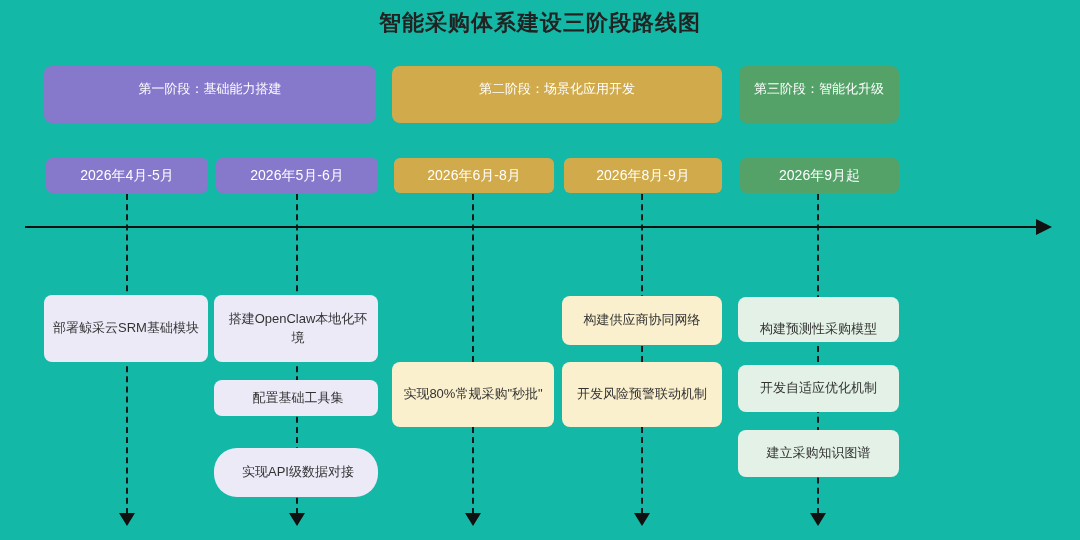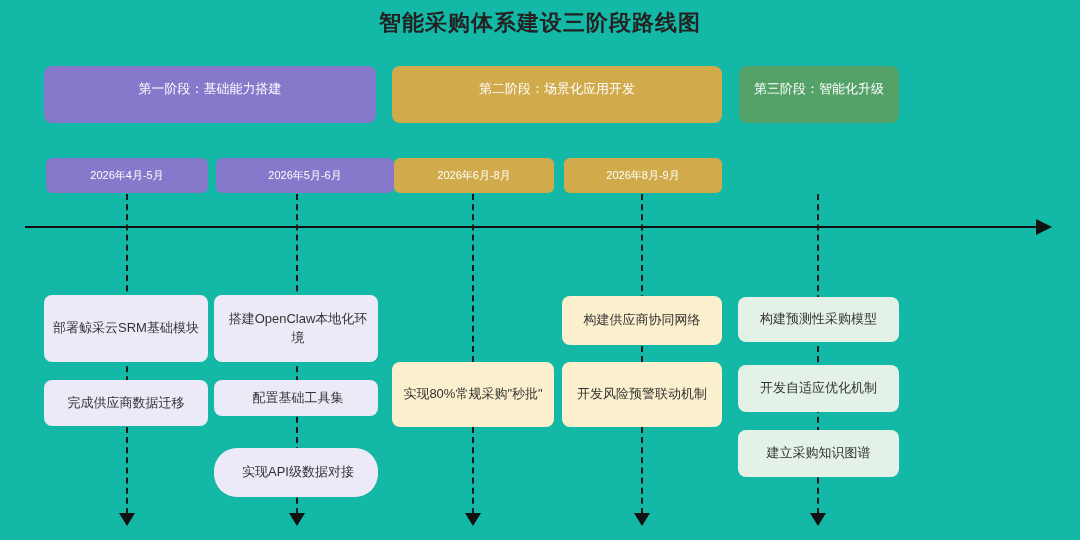--- a/index.html
+++ b/index.html
@@ -18,24 +18,24 @@
     position:absolute; top:66px; height:57px; border-radius:8px;
     display:flex; justify-content:center; align-items:flex-start;
     padding-top:14px; color:#ffffff; font-size:13px; z-index:2;
   }
   .phase-1 { left:44px;  width:332px; }
   .phase-2 { left:392px; width:330px; }
   .phase-3 { left:739px; width:160px; }
   .date-box {
     position:absolute; top:158px; height:35px; border-radius:6px;
     display:flex; justify-content:center; align-items:center;
-    color:#ffffff; font-size:11px; z-index:2;
+    color:#ffffff; font-size:14px; z-index:2;
   }
   .date-1 { left:46px;  width:162px; }
-  .date-2 { left:216px; width:178px;align-items:center; }
+  .date-2 { left:216px; width:162px;align-items:center; }
   .date-3 { left:394px; width:160px; }
   .date-4 { left:564px; width:158px; }
   .date-5 { left:740px; width:159px; }
   .timeline-line {
     position:absolute; top:226px; left:25px; width:1014px; height:2px;
     background:#111111; z-index:1;
   }
   .timeline-head {
     position:absolute; top:219px; left:1036px; width:0; height:0;
     border-top:8px solid transparent; border-bottom:8px solid transparent;
@@ -67,21 +67,21 @@
   .c5 { left:738px; width:161px; }
   .t1-1 { top:295px; height:67px; }
   .t1-2 { top:380px; height:46px; }
   .t2-1 { top:295px; height:67px; }
   .t2-2 { top:380px; height:36px; }
   .t2-3 { top:448px; height:49px;border-radius:23px; }
   .t3-1 { top:296px; height:49px; }
   .t3-2 { top:362px; height:65px; }
   .t4-1 { top:296px; height:49px; }
   .t4-2 { top:362px; height:65px; }
-  .t5-1 { top:297px; height:45px; }
+  .t5-1 { top:297px; height:45px;align-items:flex-end; }
   .t5-2 { top:365px; height:47px; }
   .t5-3 { top:430px; height:47px; }
 </style>
 </head>
 <body>
 
 <div class="canvas">
 
   <div class="title">智能采购体系建设三阶段路线图</div>
 
@@ -100,41 +100,41 @@
   </div>
   <div class="date-box date-2" style="background-color: rgb(134, 120, 203);">
     <span>2026年5月-6月</span>
   </div>
   <div class="date-box date-3" style="background-color: rgb(209, 171, 75);">
     <span>2026年6月-8月</span>
   </div>
   <div class="date-box date-4" style="background-color: rgb(209, 171, 75);">
     <span>2026年8月-9月</span>
   </div>
+  <div class="date-box date-5" style="background-color: rgb(85, 162, 105);">
+    <span>2026年9月起</span>
+  </div>
 
   <div class="timeline-line"></div>
   <div class="timeline-head"></div>
 
   <div class="vdash vdash-1"></div>
   <div class="vdash vdash-2"></div>
   <div class="vdash vdash-3"></div>
   <div class="vdash vdash-4"></div>
   <div class="vdash vdash-5"></div>
 
   <div class="down-head dh-1"></div>
   <div class="down-head dh-2"></div>
   <div class="down-head dh-3"></div>
   <div class="down-head dh-4"></div>
   <div class="down-head dh-5"></div>
 
   <div class="task c1 t1-1" style="background-color: rgb(237, 234, 248); text-align: center;">
     <span>部署鲸采云SRM基础模块</span>
-  </div>
-  <div class="task c1 t1-2" style="background-color: rgb(237, 234, 248);">
-    <span>完成供应商数据迁移</span>
   </div>
 
   <div class="task c2 t2-1" style="background-color: rgb(237, 234, 248);">
     <span>搭建OpenClaw本地化环境</span>
   </div>
   <div class="task c2 t2-2" style="background-color: rgb(237, 234, 248);">
     <span>配置基础工具集</span>
   </div>
   <div class="task c2 t2-3" style="background-color: rgb(237, 234, 248);">
     <span>实现API级数据对接</span>

